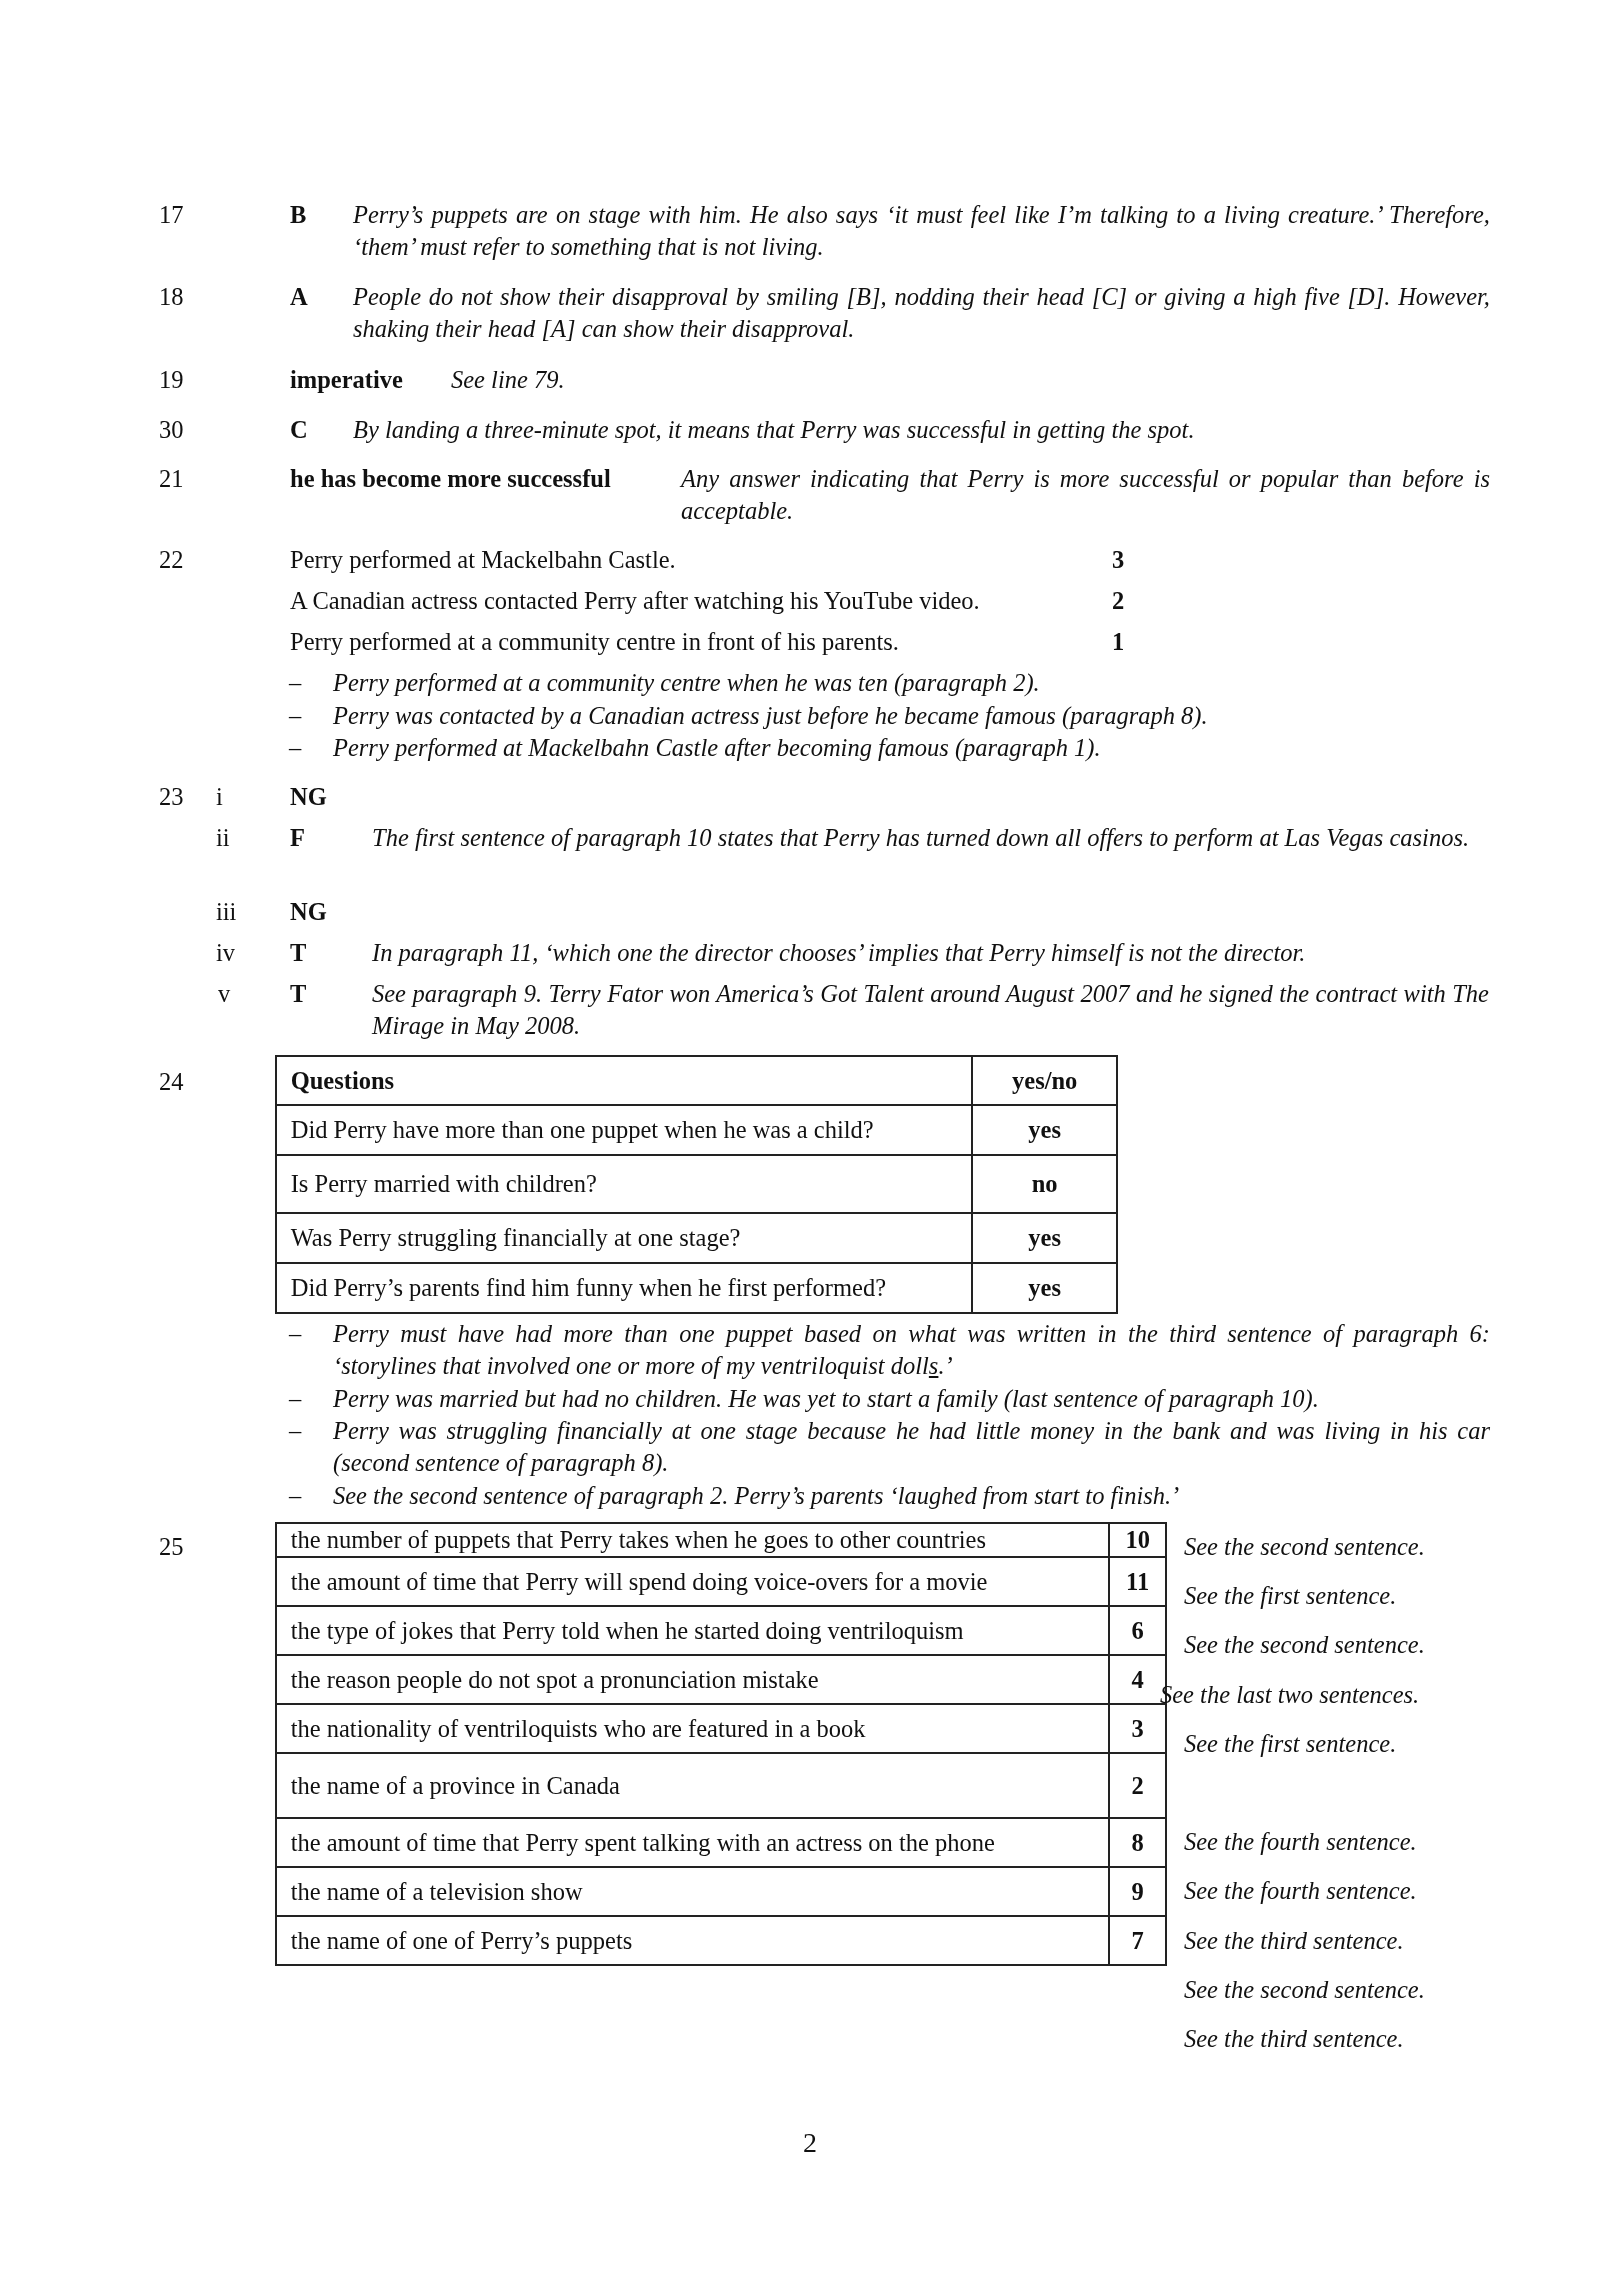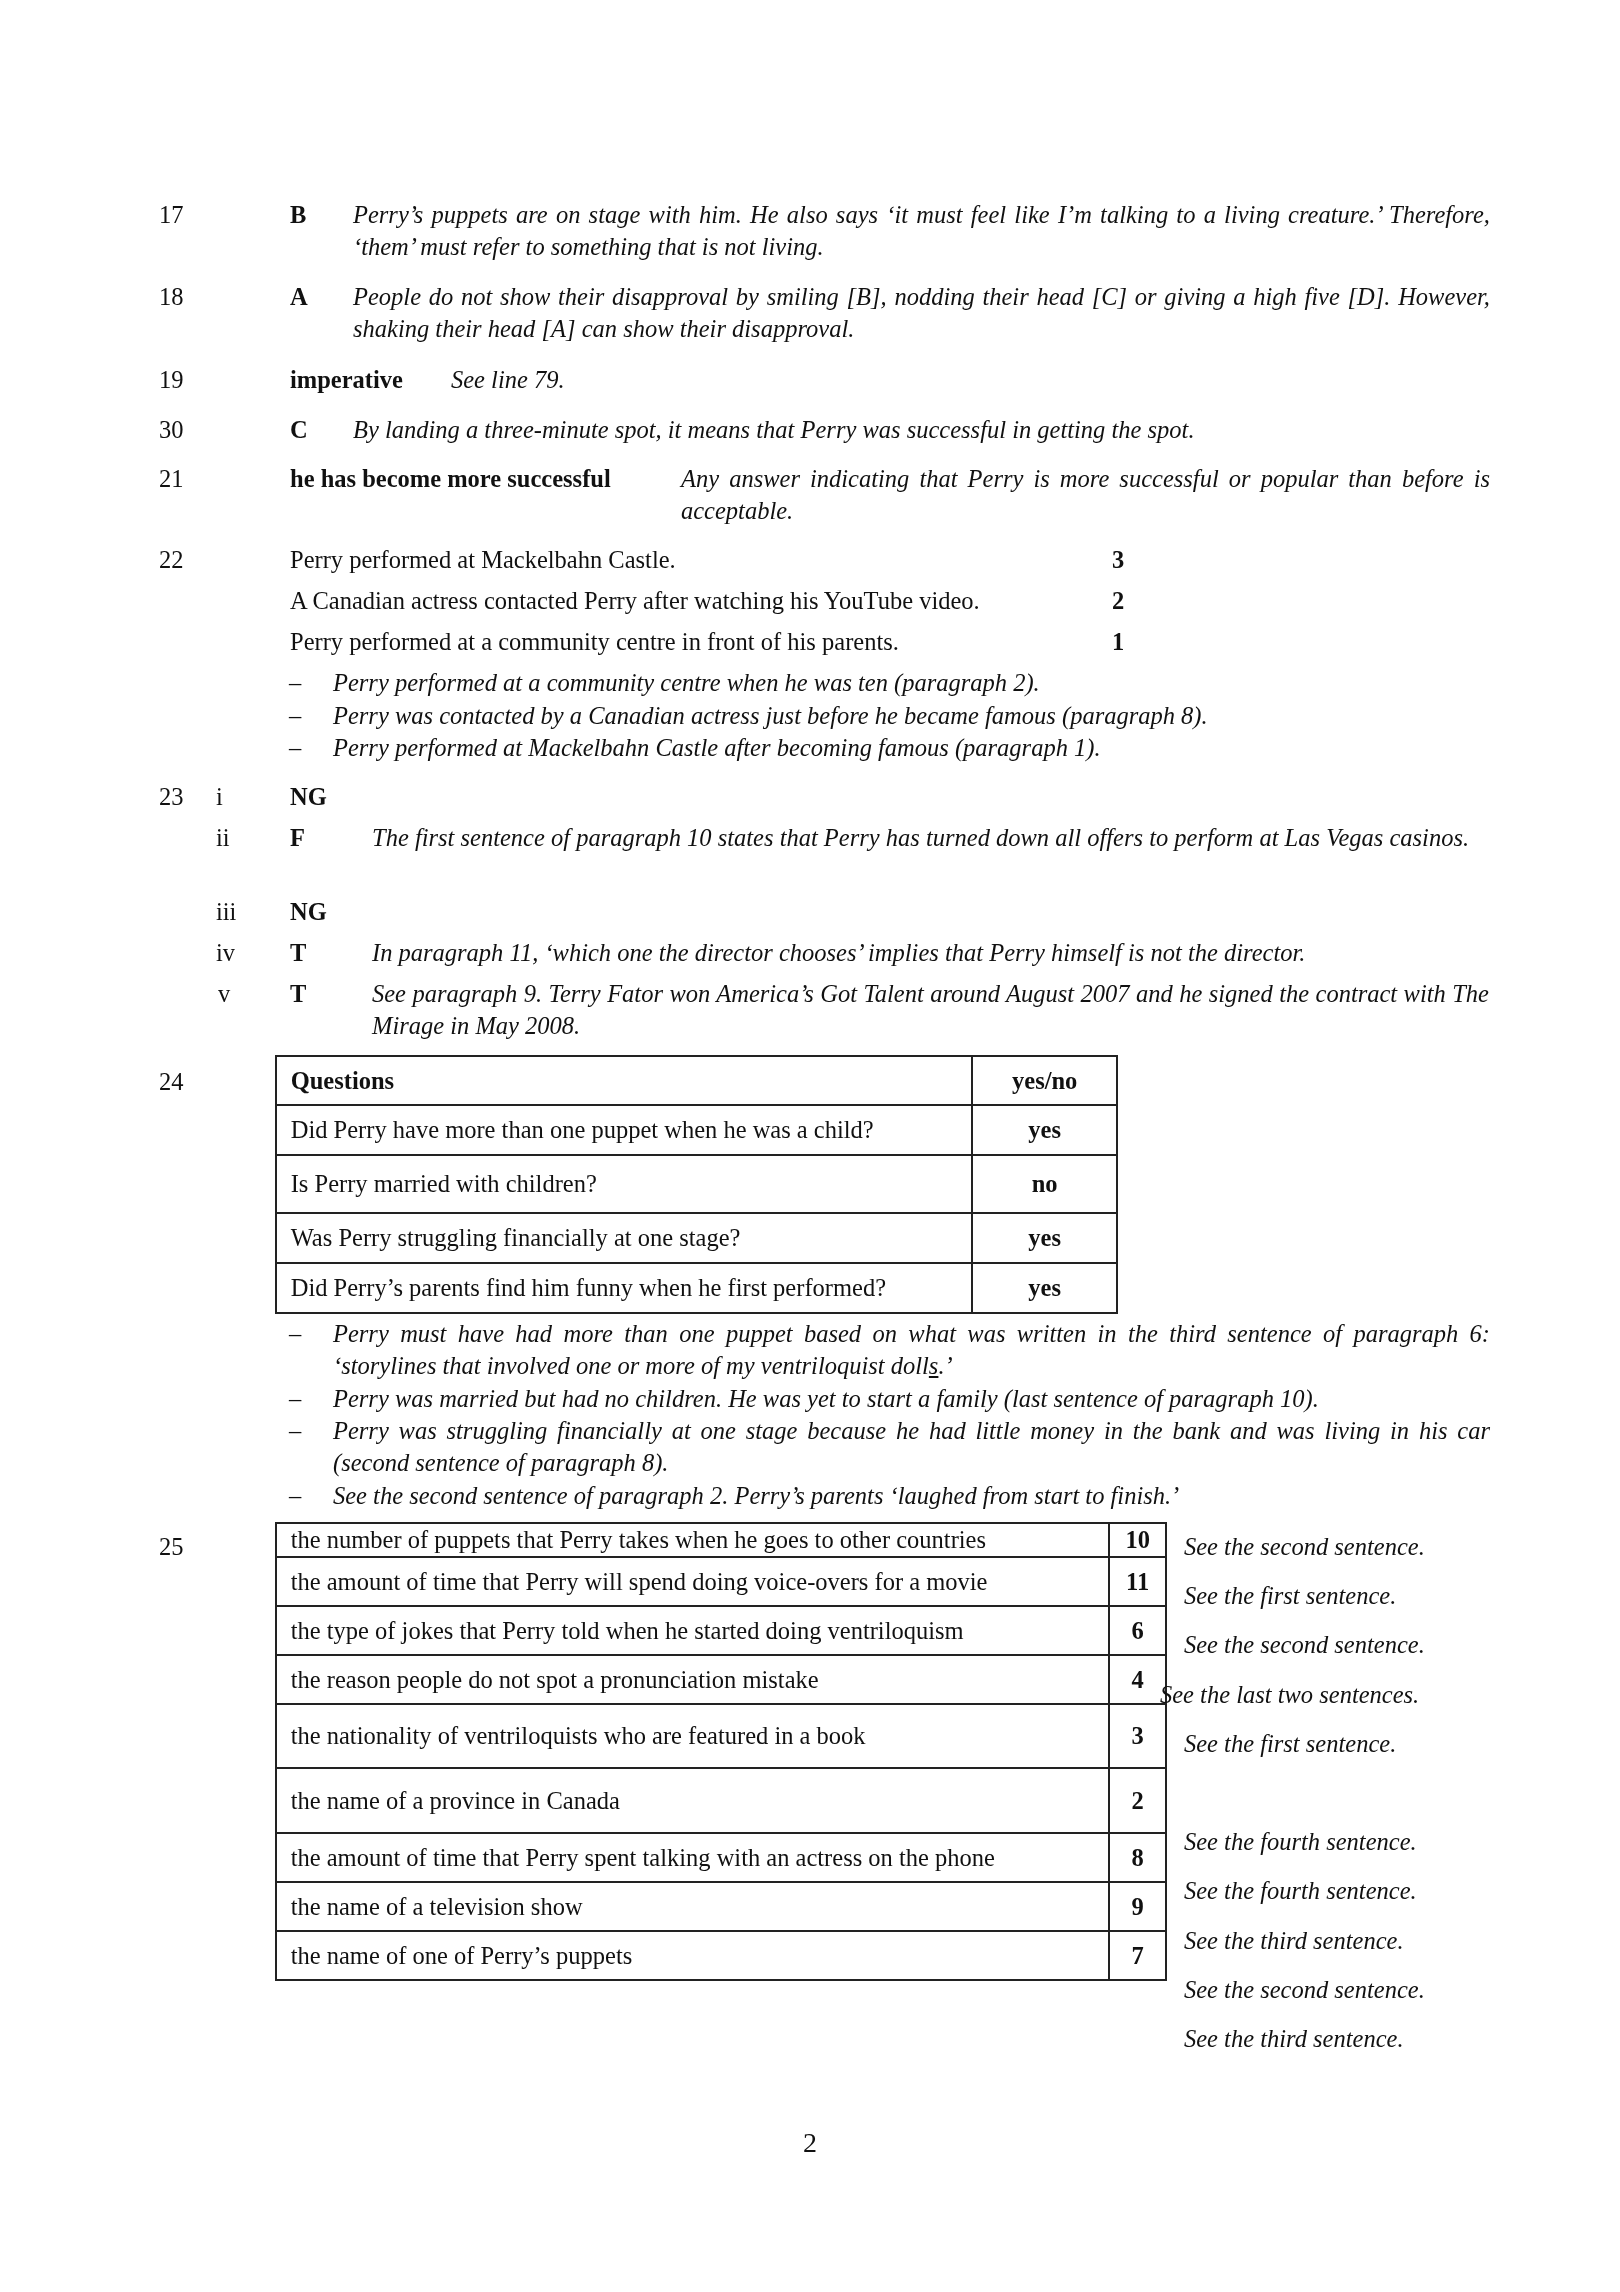--- a/index.html
+++ b/index.html
@@ -162,21 +162,21 @@
           <td style="text-align: center; padding: 0px 5.9px; font-weight: bold;">11</td>
         </tr>
         <tr style="height: 49px;">
           <td style="width: 804px;">the type of jokes that Perry told when he started doing ventriloquism</td>
           <td style="text-align: center; padding: 0px 5.9px; font-weight: bold;">6</td>
         </tr>
         <tr style="height: 49px;">
           <td style="width: 804px;">the reason people do not spot a pronunciation mistake</td>
           <td style="text-align: center; padding: 0px 5.9px; font-weight: bold;">4</td>
         </tr>
-        <tr style="height: 64px;">
+        <tr style="height: 49px;">
           <td style="width: 804px;">the nationality of ventriloquists who are featured in a book</td>
           <td style="text-align: center; padding: 0px 5.9px; font-weight: bold;">3</td>
         </tr>
         <tr style="height: 65px; margin-left: 36px;">
           <td style="width: 804px;">the name of a province in Canada</td>
           <td style="text-align: center; padding: 0px 5.9px; font-weight: bold;">2</td>
         </tr>
         <tr style="height: 49px;">
           <td style="width: 804px;">the amount of time that Perry spent talking with an actress on the phone</td>
           <td style="text-align: center; padding: 0px 5.9px; font-weight: bold;">8</td>

